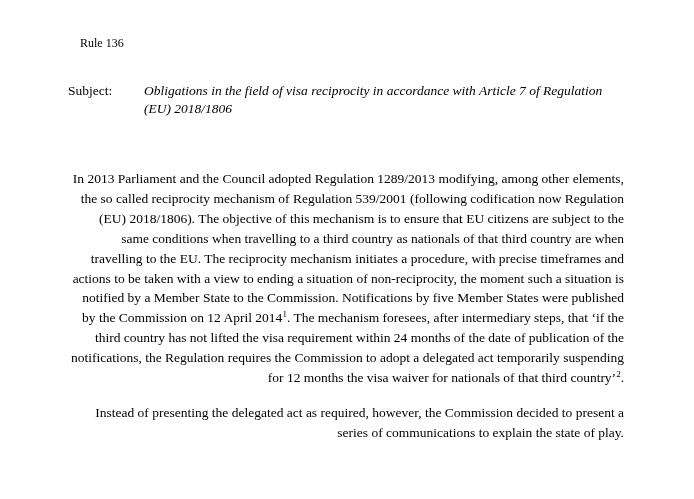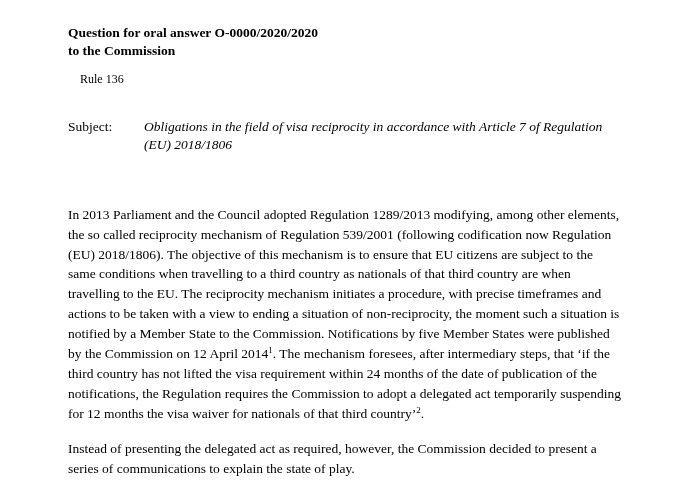--- a/index.html
+++ b/index.html
@@ -58,39 +58,36 @@
     font-style: italic;
   }
   .body-block {
     margin-top: 50px;
     font-size: 13.5px;
     line-height: 1.48;
     text-align: left;
   }
   .body-para {
     margin: 0;
+    text-align: right;
   }
   .body-para + .body-para {
     margin-top: 15px;
   }
   sup {
     font-size: 9px;
     vertical-align: super;
     line-height: 0;
   }
 </style>
 </head>
 <body>
 
 <div class="page">
 
-  <div class="heading-block">
-    <p class="heading-line bold">Question for oral answer O-0000/2020/2020</p>
-    <p class="heading-line bold">to the Commission</p>
-  </div>
 
   <p class="rule-line">Rule 136</p>
 
 
   <div class="subject-row">
     <div class="subject-label">Subject:</div>
     <div class="subject-text">Obligations in the field of visa reciprocity in accordance with Article 7 of Regulation (EU) 2018/1806</div>
   </div>
 
   <div class="body-block">

